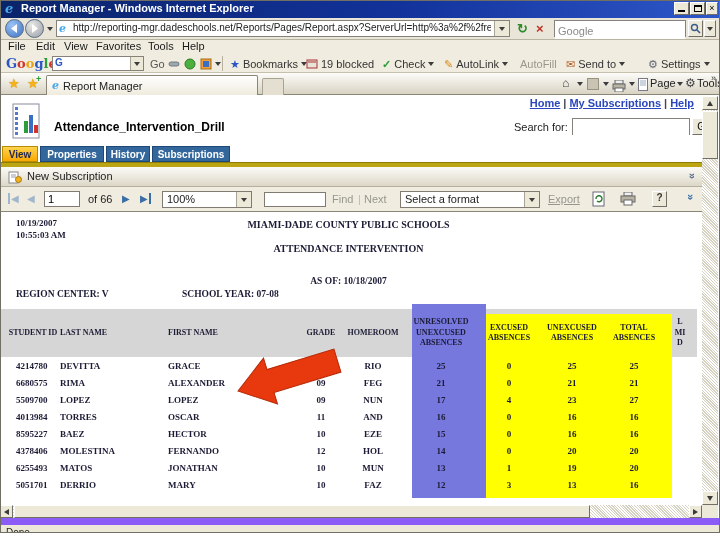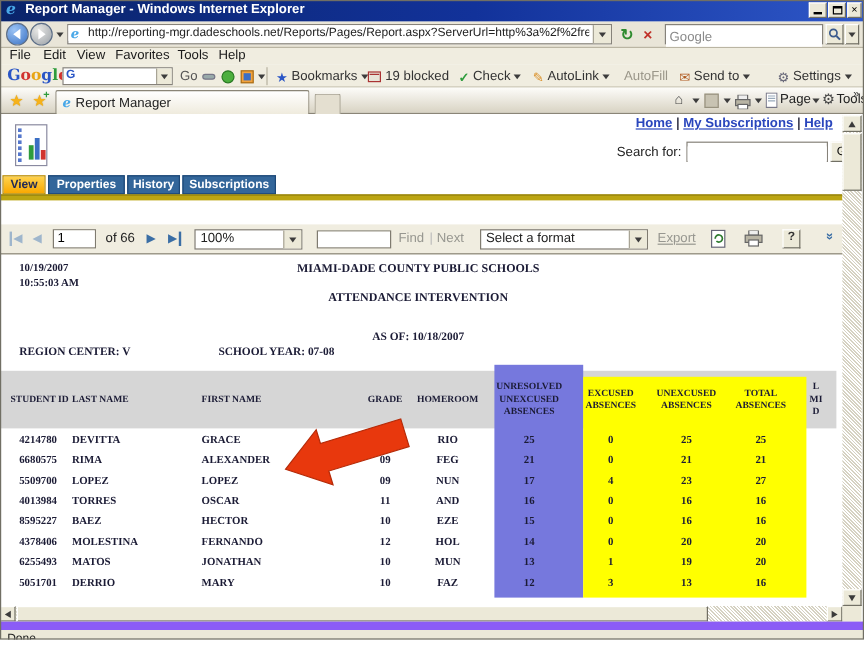--- a/index.html
+++ b/index.html
@@ -277,35 +277,48 @@
           <rect x="3" y="9" width="3" height="3" fill="#5577cc"></rect>
         <rect x="3" y="14" width="3" height="3" fill="#5577cc"></rect>
           <rect x="3" y="19" width="3" height="3" fill="#5577cc"></rect>
         <rect x="3" y="24" width="3" height="3" fill="#5577cc"></rect>
           <rect x="3" y="29" width="3" height="3" fill="#5577cc"></rect>
         <rect x="12" y="18" width="4" height="12" fill="#2e9c3c"></rect>
           <rect x="17" y="12" width="4" height="18" fill="#3a6ec4"></rect>
           <rect x="22" y="22" width="4" height="8" fill="#d1332e"></rect>
       </svg>
     </span>
+    <div class="abs" style="left:54px;top:25px;font-size:12px;font-weight:bold;color:#000;">Attendance_Intervention_Drill</div>
     <div class="toplinks">
       <a>Home</a><span class="tlsep">|</span><a>My Subscriptions</a><span class="tlsep">|</span><a>Help</a>
     </div>
     <span class="abs" style="left:514px;top:26px;font-size:11px;color:#222;">Search for:</span>
     <div class="abs field" style="left:572px;top:23px;width:118px;height:17px;">
       <input class="searchin" style="">
     </div>
     <span class="abs sbtn" style="left:692px;top:23px;width:24px;height:17px;font-size:10px;">Go</span>
 
     <span class="rmtab gold" style="left:2px;width:36px;">View</span>
     <span class="rmtab blue" style="left:40px;width:64px;">Properties</span>
     <span class="rmtab blue" style="left:106px;width:44px;">History</span>
     <span class="rmtab blue" style="left:152px;width:78px;">Subscriptions</span>
     <div class="goldband"></div>
 
+    <div class="subbar">
+      <span class="abs" style="left:8px;top:3px;">
+        <svg width="14" height="14" viewBox="0 0 14 14">
+            <rect x="1" y="2" width="9" height="11" fill="#fff" stroke="#888"></rect>
+            <line x1="3" y1="5" x2="8" y2="5" stroke="#99a"></line>
+            <line x1="3" y1="7" x2="8" y2="7" stroke="#99a"></line>
+            <circle cx="10.5" cy="9.5" r="3" fill="#f2b21c" stroke="#a87808"></circle>
+          </svg>
+      </span>
+      <span class="abs" style="left:27px;top:3px;">New Subscription</span>
+      <span class="abs chev rot270" style="left:688px;top:3px;">«</span>
+    </div>
 
     <div class="vtoolbar">
       <span class="abs nav dis navbarL" style="left:8px;top:6px;">◀</span>
       <span class="abs nav dis" style="left:27px;top:6px;">◀</span>
       <span class="smallin" style="left:44px;top:4px;width:36px;height:16px;"><input value="1" style=""></span>
       <span class="abs" style="left:88px;top:6px;">of 66</span>
       <span class="abs nav en" style="left:122px;top:6px;">▶</span>
       <span class="abs nav en navbarR" style="left:140px;top:6px;">▶</span>
       <div class="selbox" style="left:162px;top:4px;width:90px;height:17px;">
         <span class="seltxt">100%</span>

